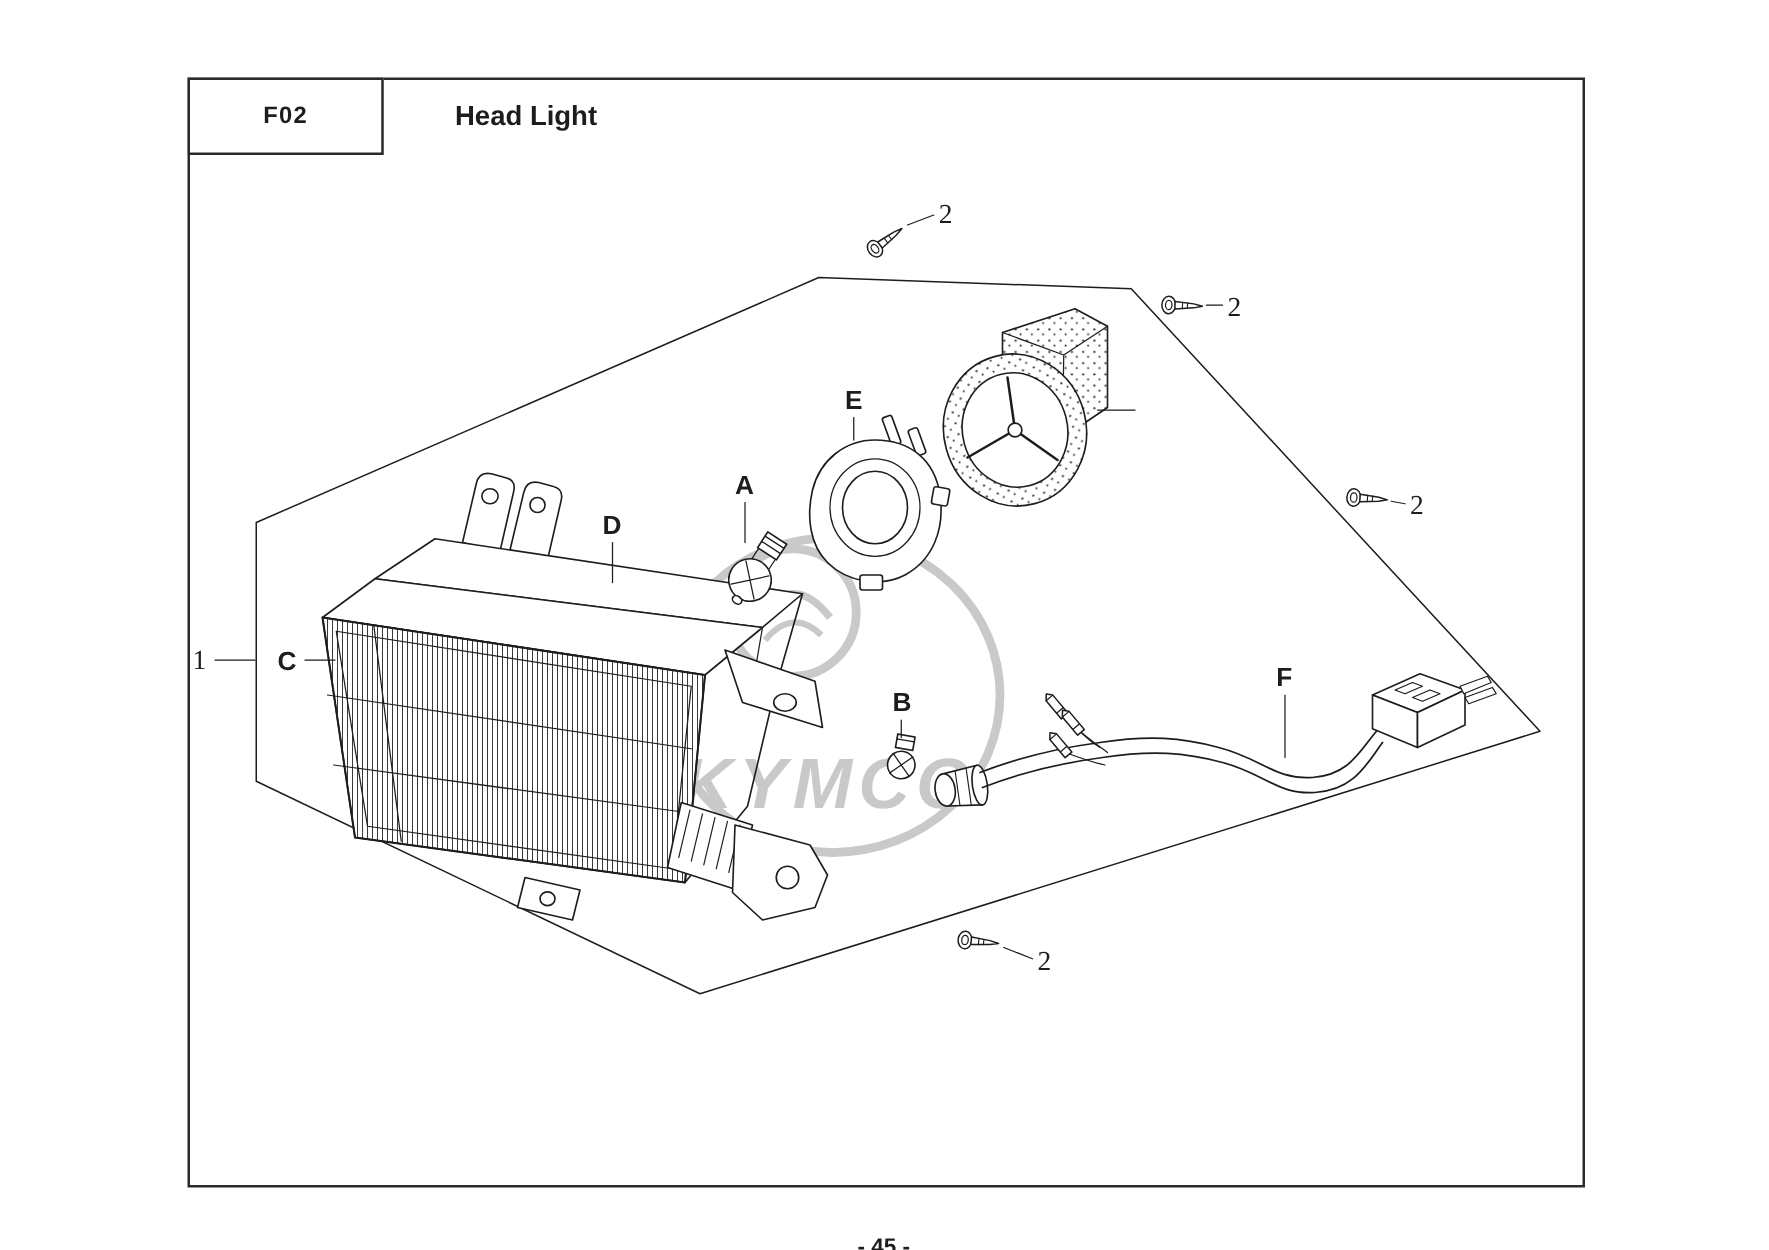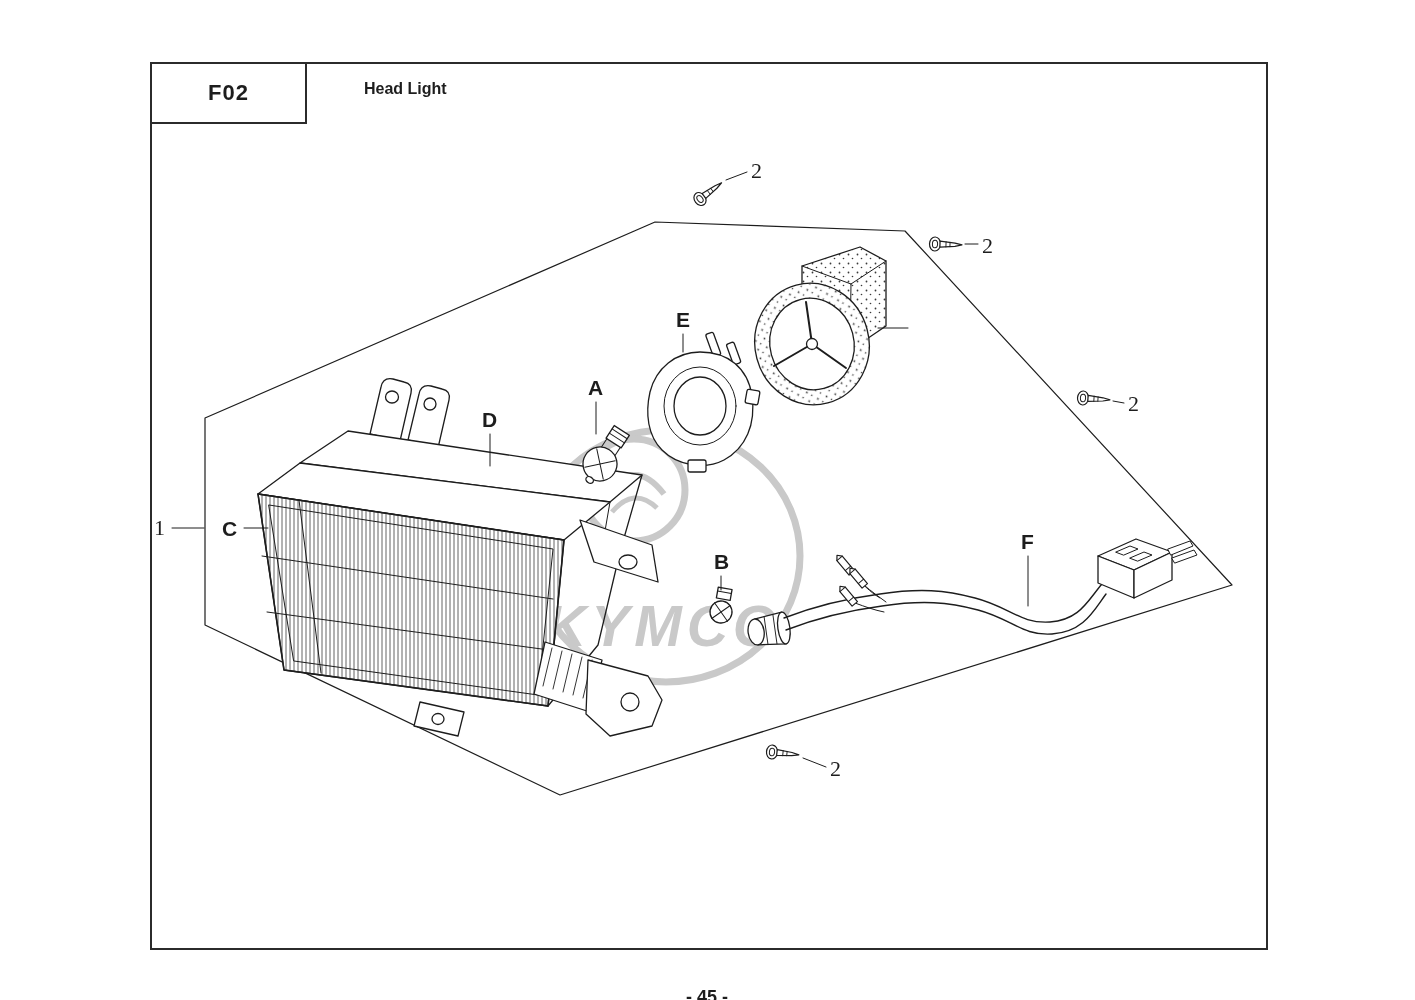--- a/index.html
+++ b/index.html
@@ -12,25 +12,25 @@
     color:#1d1d1d;
   }
   .page-frame{
     position:absolute;left:150px;top:62px;width:1114px;height:884px;
     border:2px solid #2b2b2b;
   }
   .code-box{
     position:absolute;left:150px;top:62px;width:153px;height:58px;
     border:2px solid #2b2b2b;background:#fff;
     display:flex;align-items:center;justify-content:center;
-    font-weight:700;font-size:22px;letter-spacing:1px;
+    font-weight:700;font-size:19px;letter-spacing:1px;
   }
   .page-title{
     position:absolute;left:364px;top:80px;
-    font-weight:700;font-size:16px;
+    font-weight:700;font-size:22px;
   }
   .page-number{
     position:absolute;left:150px;top:950px;width:1114px;
     text-align:center;font-weight:700;font-size:18px;margin-top:37px;
   }
   svg.diagram{position:absolute;left:0;top:0;}
   svg text{stroke:none;}
   .lbl{font-family:"Liberation Sans", sans-serif;font-weight:700;font-size:21px;fill:#1d1d1d;}
   .num{font-family:"Liberation Serif", serif;font-weight:400;font-size:22px;fill:#1d1d1d;}
   .wm-text{

